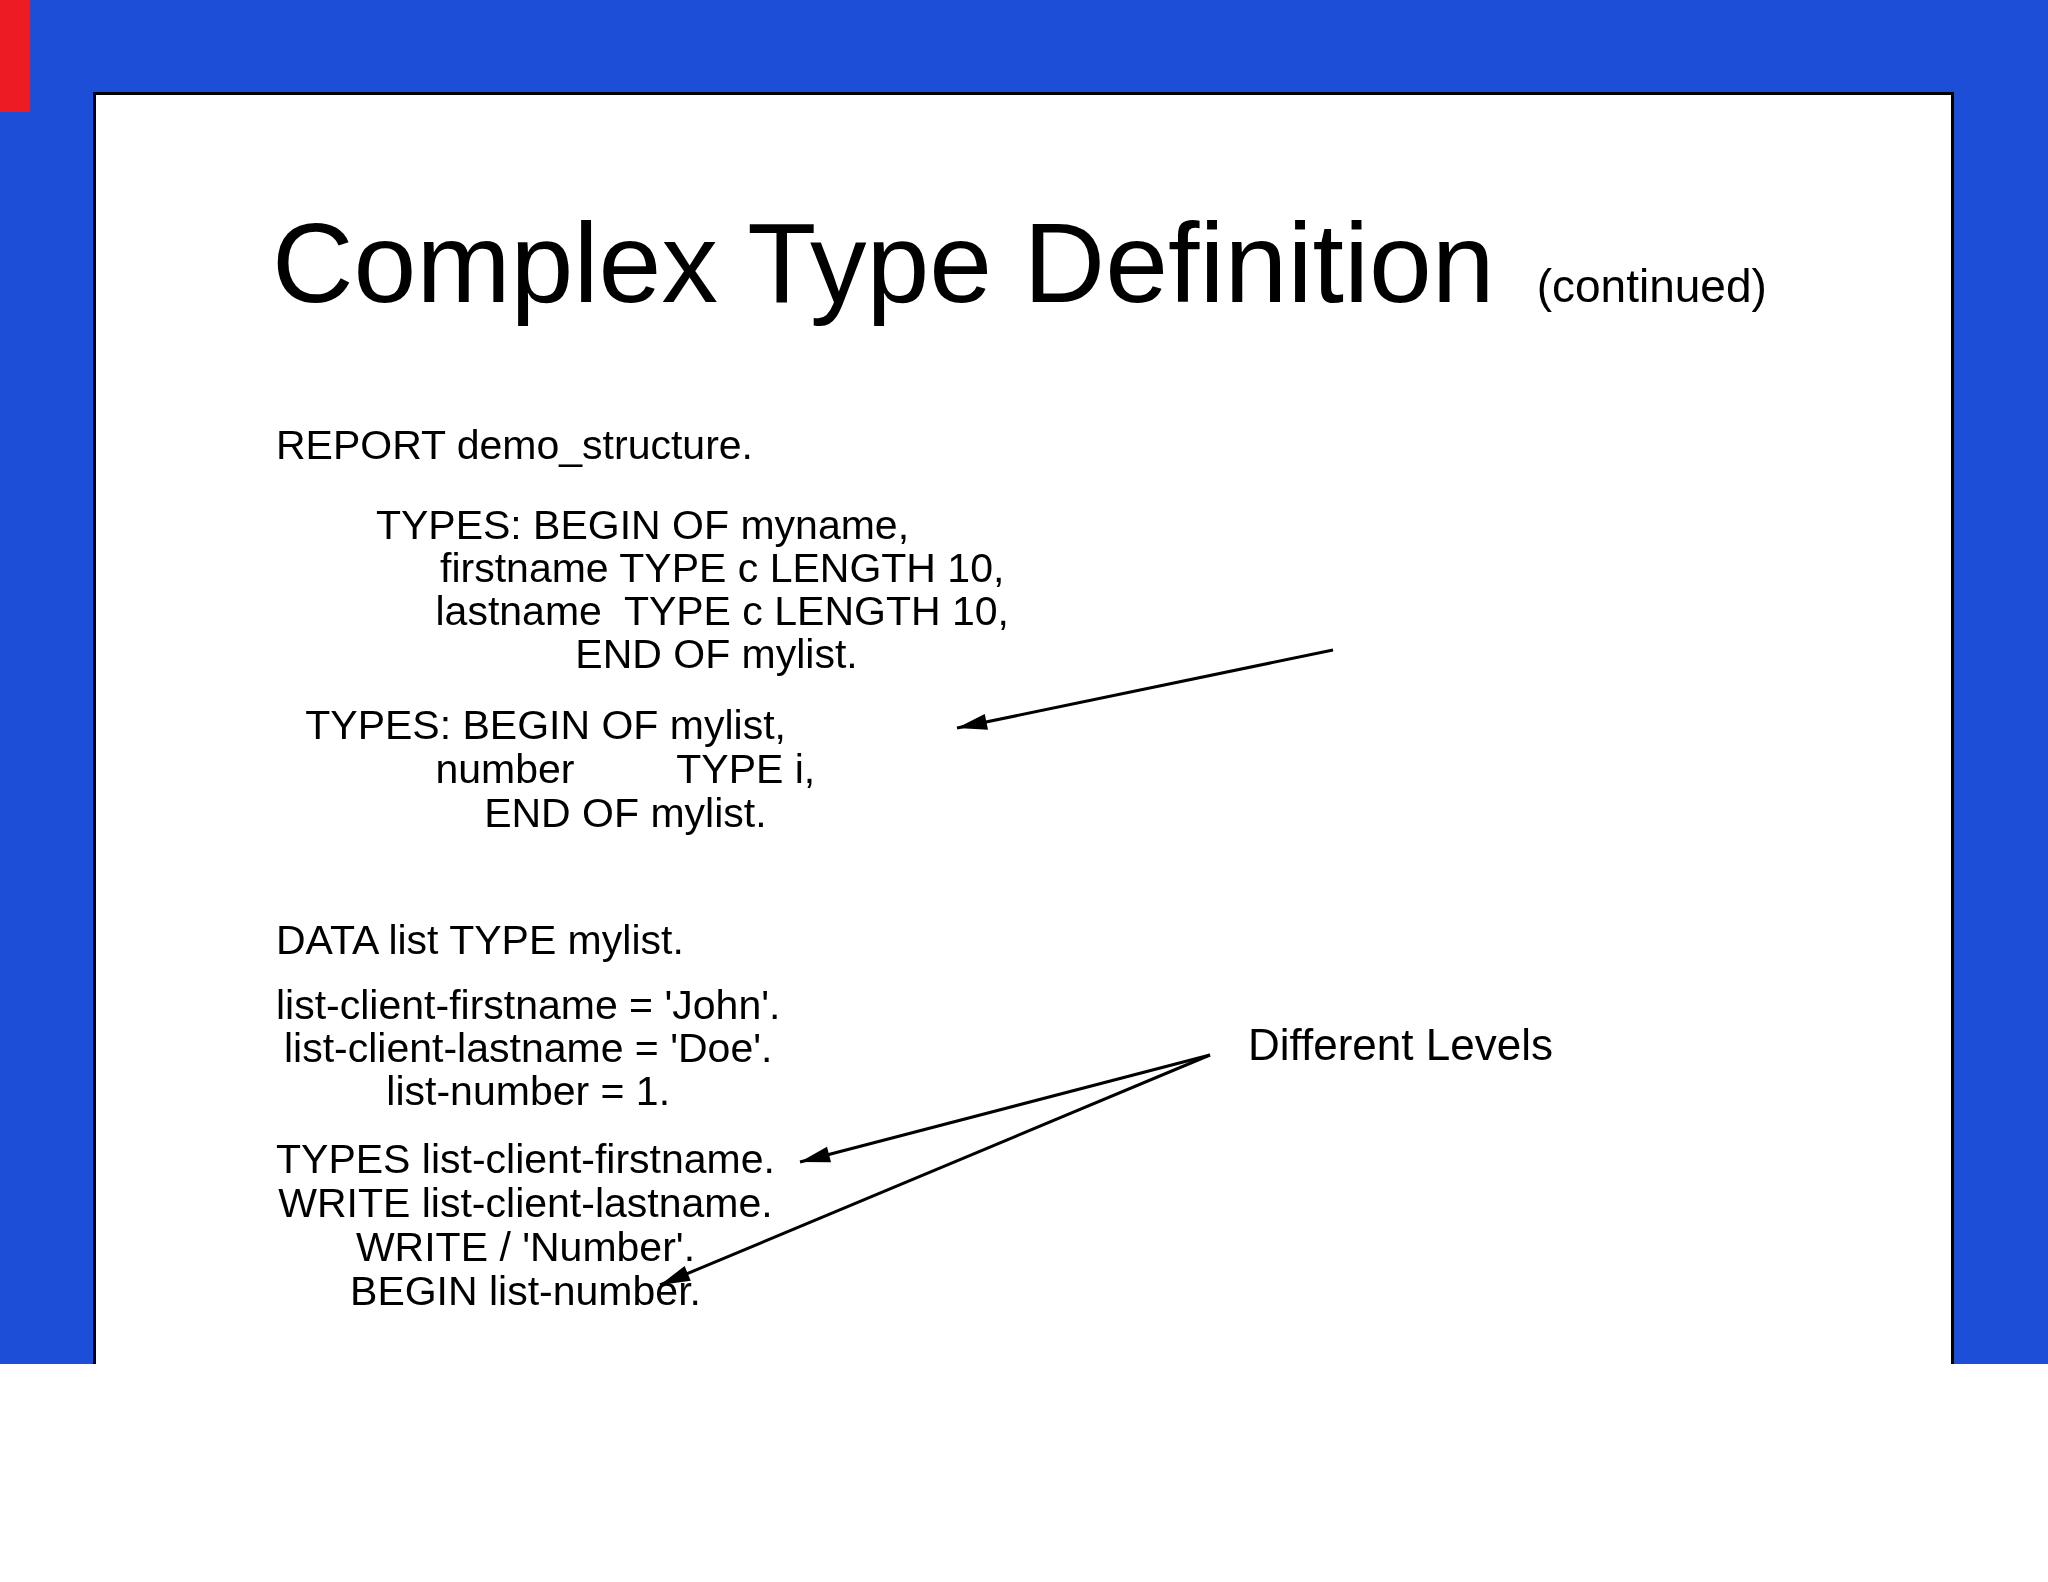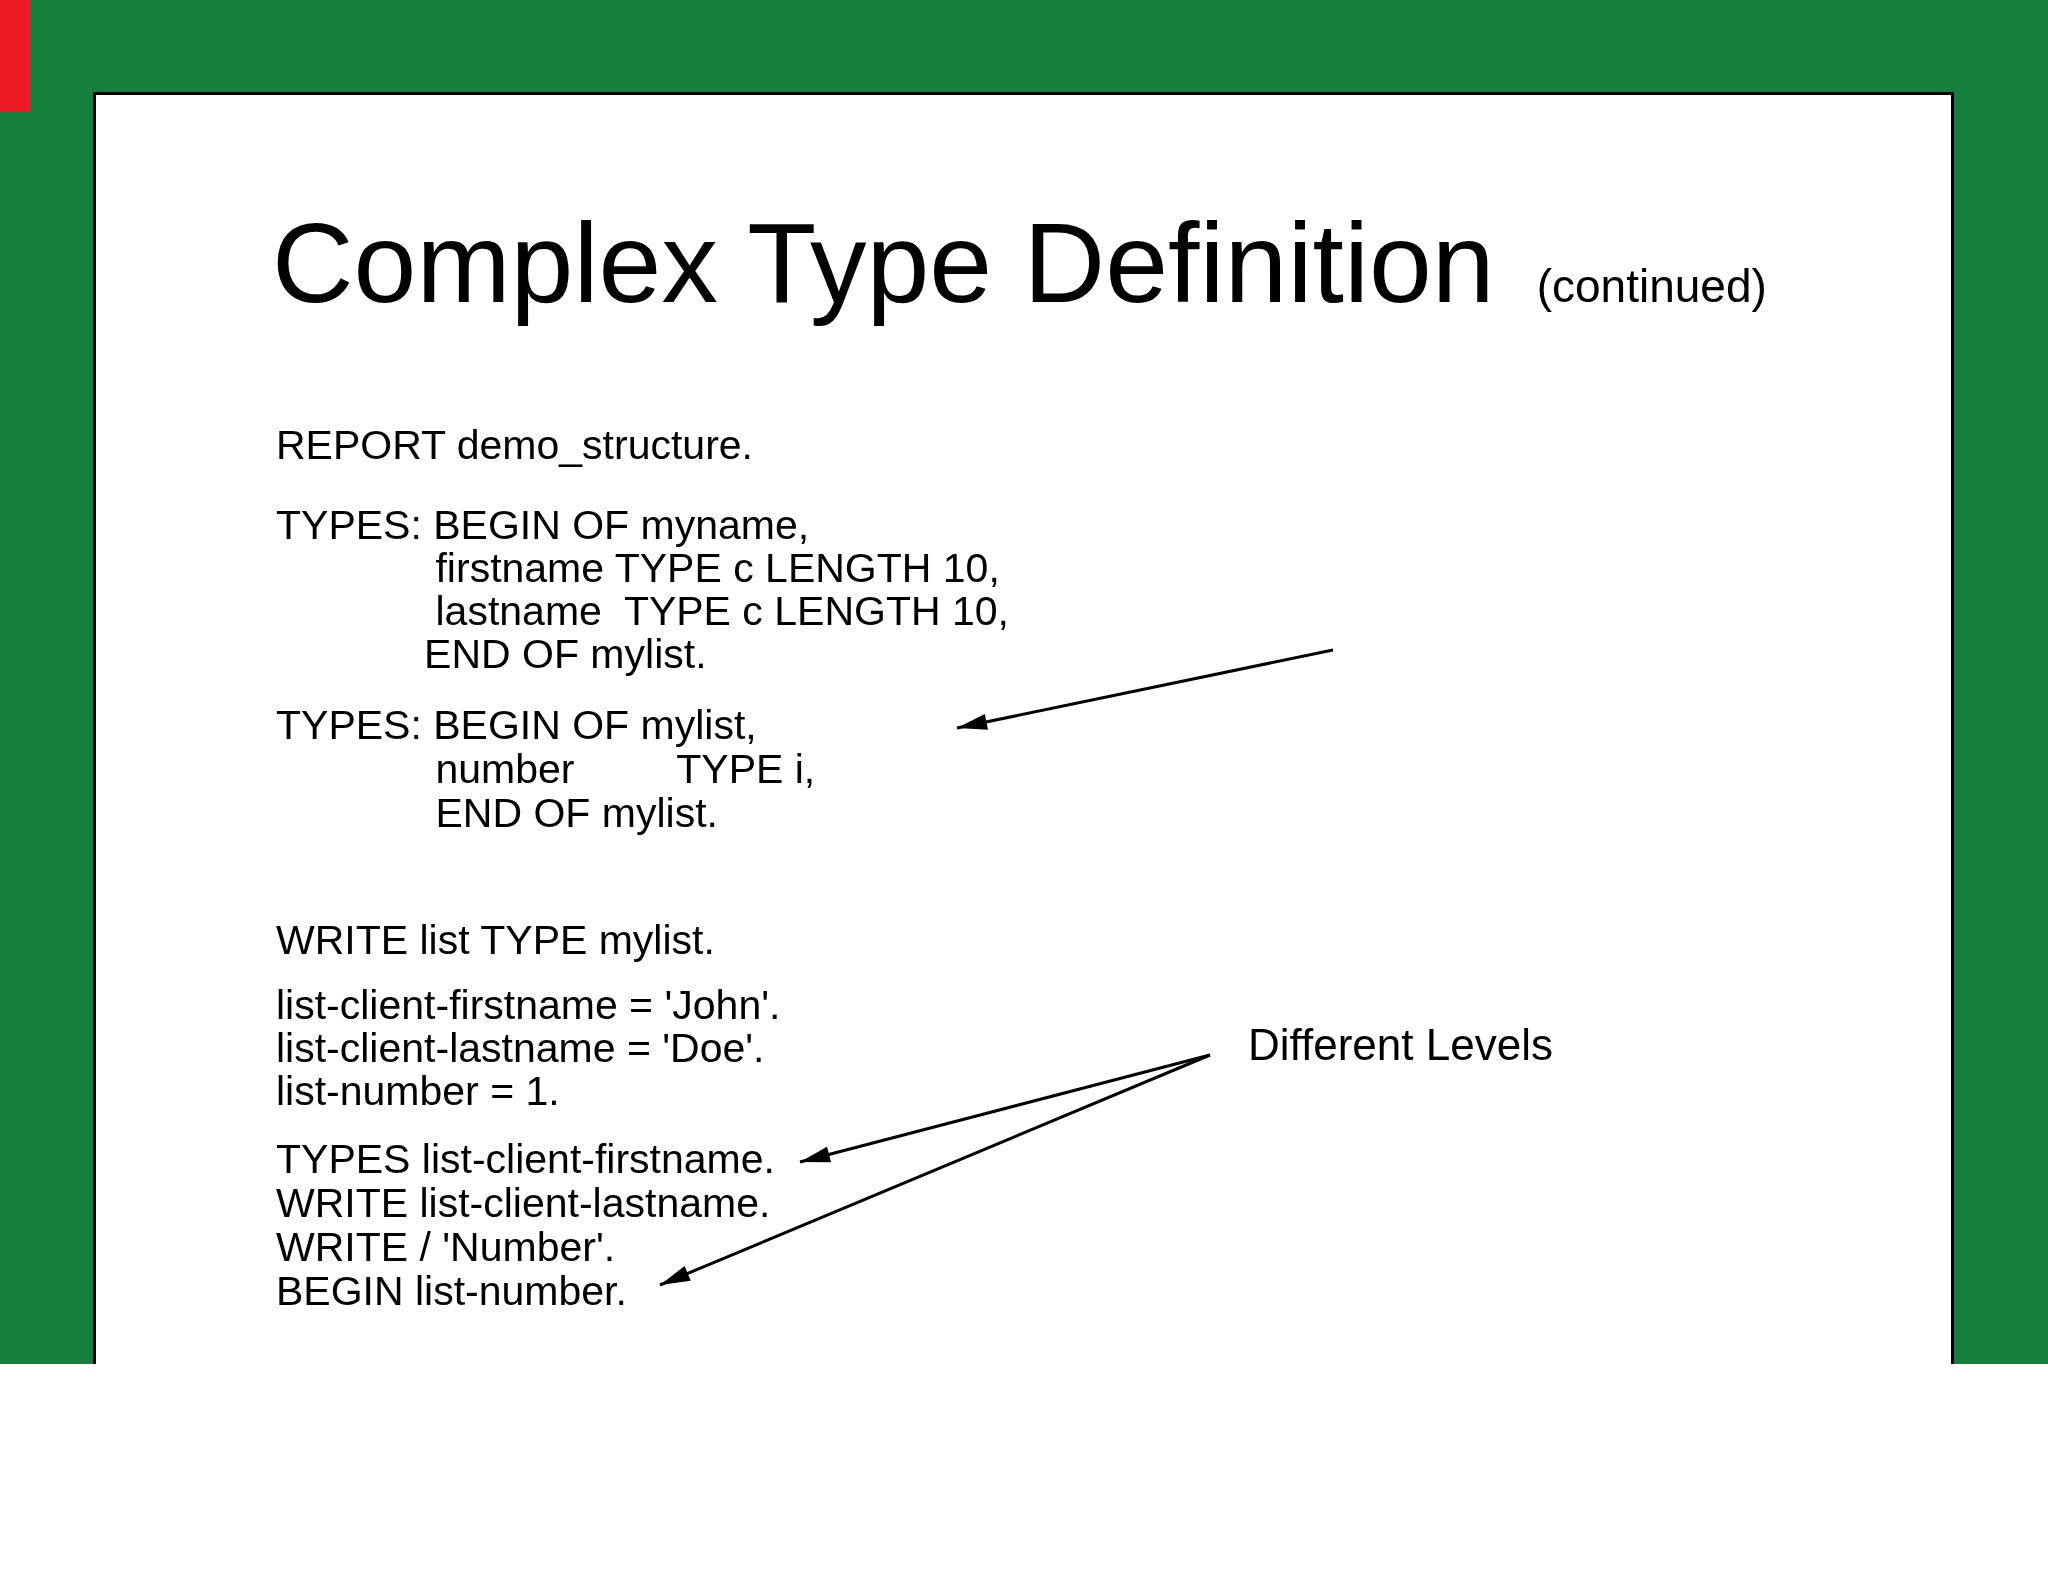--- a/index.html
+++ b/index.html
@@ -1,22 +1,23 @@
 <!DOCTYPE html>
 <html><head>
 <meta charset="utf-8">
 <style>
   html,body{margin:0;padding:0;background:#ffffff;}
   .page{
     position:relative;
     width:2048px;height:1364px;
-    background:#15803d;
+    background:#1d4ed8;
     font-family:"Liberation Sans", sans-serif;
     color:#000;
     overflow:hidden;
+    text-align:center;
   }
   .corner-mark{
     position:absolute;left:0;top:0;width:30px;height:112px;
   }
   .frame{
     position:absolute;left:93px;top:92px;width:1861px;height:1395px;
     border:3px solid #000;box-sizing:border-box;background:#fff;
   }
   .slide-title{
     position:absolute;left:272px;top:207px;
@@ -68,21 +69,21 @@
     <div class="line">             END OF mylist.</div>
   </div>
 
   <div class="code lh44" style="top:703px">
     <div class="line">TYPES: BEGIN OF mylist,</div>
     <div class="line">              number         TYPE i,</div>
     <div class="line">              END OF mylist.</div>
   </div>
 
   <div class="code lh43" style="top:919px">
-    <div class="line">WRITE list TYPE mylist.</div>
+    <div class="line">DATA list TYPE mylist.</div>
   </div>
 
   <div class="code lh43" style="top:984px">
     <div class="line">list-client-firstname = 'John'.</div>
     <div class="line">list-client-lastname = 'Doe'.</div>
     <div class="line">list-number = 1.</div>
   </div>
 
   <div class="code lh44" style="top:1137px">
     <div class="line">TYPES list-client-firstname.</div>

